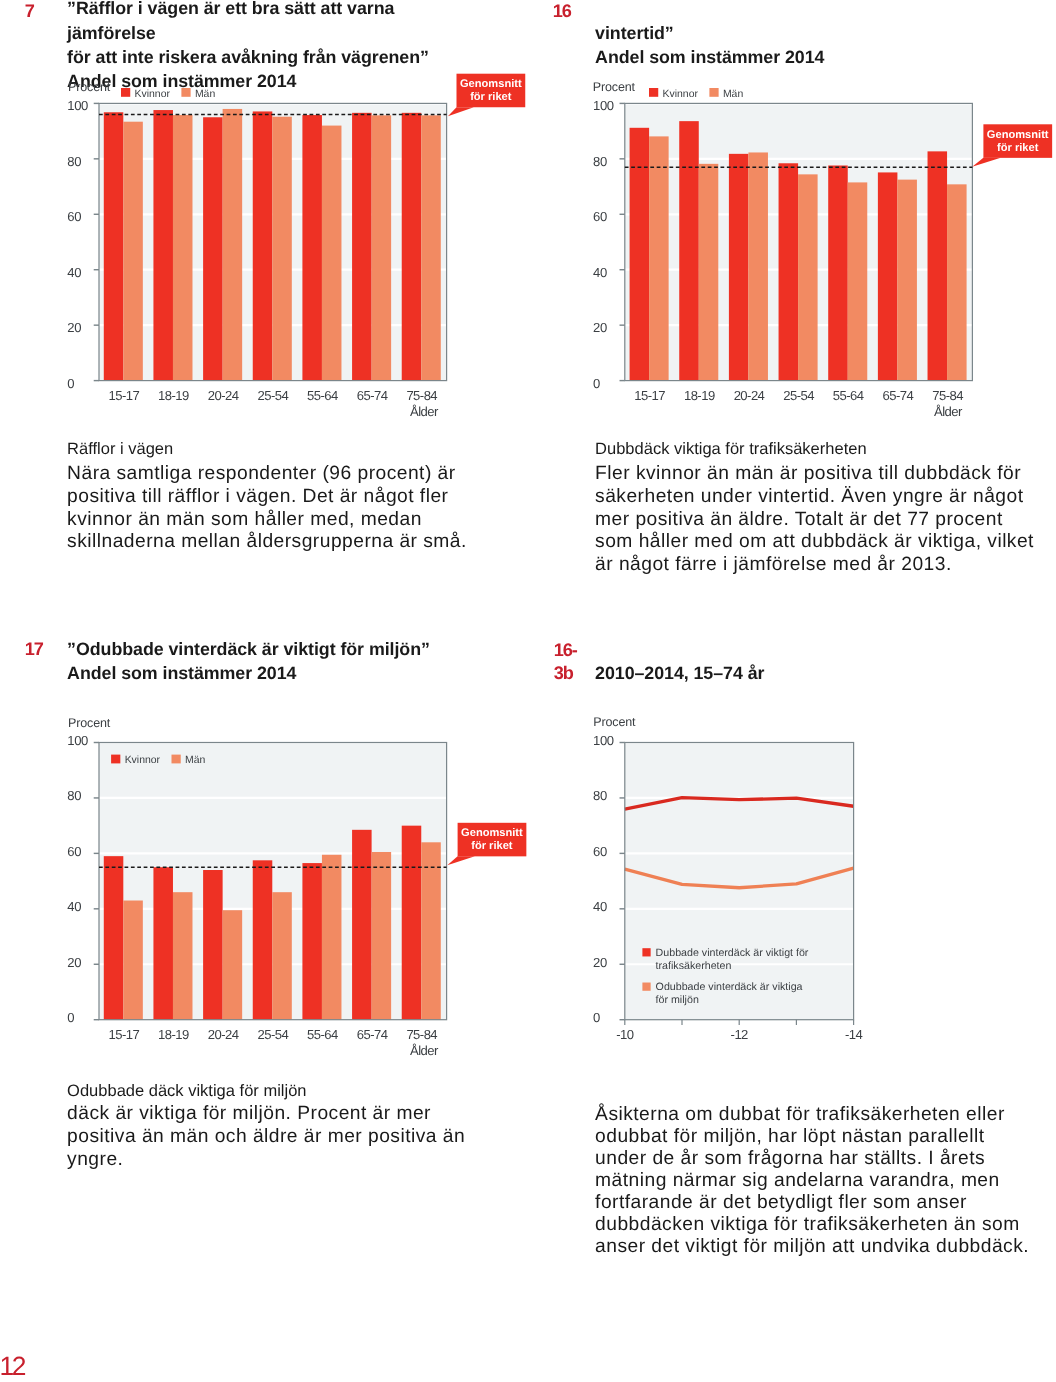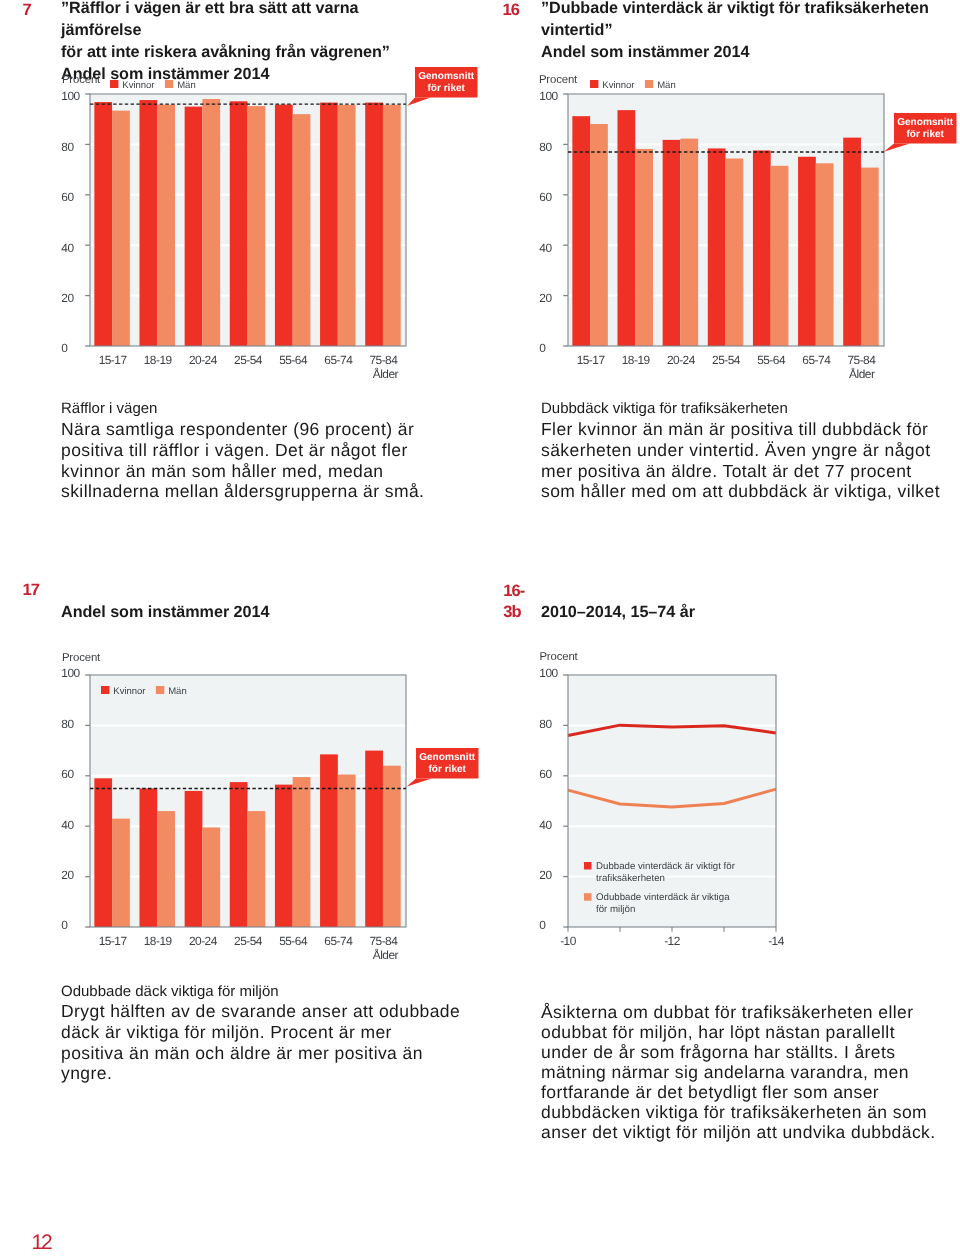--- a/index.html
+++ b/index.html
@@ -4,21 +4,21 @@
 <style>
   html,body{margin:0;padding:0;background:#fff;}
   body{width:960px;height:1256px;position:relative;overflow:hidden;
        font-family:"Liberation Sans",sans-serif;color:#1a1a1a;-webkit-font-smoothing:antialiased;text-rendering:geometricPrecision;}
   .xaxlabel{position:absolute;font-family:"Liberation Sans",sans-serif;font-size:11.9px;letter-spacing:-0.5px;color:#3b3f43;line-height:11.9px;}
   .unitlabel{position:absolute;font-size:11.4px;color:#3b3f43;letter-spacing:-0.15px;}
   .pnum{position:absolute;font-weight:bold;font-size:16.5px;color:#c8202d;letter-spacing:-0.95px;line-height:16.5px;}
   .ptitle{position:absolute;font-weight:bold;font-size:16.2px;line-height:21.85px;letter-spacing:-0.05px;color:#1a1a1a;}
   .btitle{position:absolute;font-weight:normal;font-size:15px;letter-spacing:0px;color:#1a1a1a;}
   .btext{position:absolute;font-family:Liberation Sans, sans-serif;font-size:17.5px;letter-spacing:0.42px;line-height:20.7px;color:#1a1a1a;}
-  .pagenum{position:absolute;left:-0.5px;top:1230.5px;font-size:21px;letter-spacing:-2.1px;line-height:24px;color:#c8202d;padding-left:32px;}
+  .pagenum{position:absolute;left:-0.5px;top:1230.5px;font-size:24px;letter-spacing:-2.1px;line-height:24px;color:#c8202d;}
   svg{display:block;shape-rendering:geometricPrecision;}
   svg text{-webkit-font-smoothing:antialiased;}
   .legendtext2{font-family:"Liberation Sans",sans-serif;font-size:9.5px;fill:#3b3f43;}
   .legendtext{font-family:"Liberation Sans",sans-serif;font-size:9.7px;fill:#3b3f43;}
   .ticklabel{font-family:"Liberation Sans",sans-serif;font-size:11.9px;letter-spacing:-0.4px;fill:#3b3f43;}
   .xticklabel{font-family:"Liberation Sans",sans-serif;font-size:11.9px;letter-spacing:-0.5px;fill:#3b3f43;}
   .calloutext{font-family:"Liberation Sans",sans-serif;font-size:10.1px;font-weight:bold;fill:#ffffff;}
 </style>
 </head>
 <body>
@@ -83,21 +83,21 @@
 <text x="71.2" y="64.2" text-anchor="middle" class="calloutext">för riket</text>
 </svg>
 <div class="btitle" style="left:61px;top:400px">Räfflor i vägen</div>
 <div class="btext" style="left:61px;top:419.3px;line-height:20.7px">
     <div>Nära samtliga respondenter (96 procent) är</div>
     <div>positiva till räfflor i vägen. Det är något fler</div>
     <div>kvinnor än män som håller med, medan</div>
     <div>skillnaderna mellan åldersgrupperna är små.</div>
   </div>
 <div class="pnum" style="left:502.5px;top:1.8px">16</div>
-<div class="ptitle" style="left:541px;top:-1.8px;width:400px"><span>”Dubbade vinterdäck är viktigt för trafiksäkerheten</span><br><span>vintertid”</span><br><span>Andel som instämmer 2014</span></div>
+<div class="ptitle" style="left:541px;top:-1.8px;width:400px"><br><span>vintertid”</span><br><span>Andel som instämmer 2014</span></div>
 <div style="position:absolute;left:538.9px;top:75.1px;line-height:11.4px;" class="unitlabel">Procent</div>
 <svg width="120" height="20" style="position:absolute;left:590px;top:80.4px;overflow:visible">
 <rect x="0.0" y="0" width="8.4" height="8" fill="#ee3124"></rect>
 <text x="12.3" y="7.9" class="legendtext2">Kvinnor</text>
 <rect x="54.9" y="0" width="8.4" height="8" fill="#f28a62"></rect>
 <text x="67.2" y="7.9" class="legendtext2">Män</text>
 </svg>
 <svg width="376" height="284" viewBox="0 0 376 284" style="position:absolute;left:521.5px;top:88.0px;overflow:visible">
 <rect x="46" y="6" width="316" height="252" fill="#f0f3f4"></rect>
 <line x1="46" y1="207.6" x2="362" y2="207.6" stroke="#ffffff" stroke-width="2"></line>
@@ -147,23 +147,24 @@
 <rect x="40" y="40" width="62.5" height="30.5" fill="#ee3124"></rect>
 <text x="71.2" y="52.1" text-anchor="middle" class="calloutext">Genomsnitt</text>
 <text x="71.2" y="64.2" text-anchor="middle" class="calloutext">för riket</text>
 </svg>
 <div class="btitle" style="left:541px;top:400px">Dubbdäck viktiga för trafiksäkerheten</div>
 <div class="btext" style="left:541px;top:419.3px;line-height:20.7px">
     <div>Fler kvinnor än män är positiva till dubbdäck för</div>
     <div>säkerheten under vintertid. Även yngre är något</div>
     <div>mer positiva än äldre. Totalt är det 77 procent</div>
     <div>som håller med om att dubbdäck är viktiga, vilket</div>
+    <div>är något färre i jämförelse med år 2013.</div>
   </div>
 <div class="pnum" style="left:22.5px;top:581.8px">17</div>
-<div class="ptitle" style="left:61px;top:580.1px;width:390px"><br><span>Andel som instämmer 2014</span></div>
+<div class="ptitle" style="left:61px;top:580.1px;width:390px"><span>”Odubbade vinterdäck är viktigt för miljön”</span><br><span>Andel som instämmer 2014</span></div>
 <div style="position:absolute;left:61.9px;top:653px;line-height:11.4px;" class="unitlabel">Procent</div>
 <svg width="376" height="284" viewBox="0 0 376 284" style="position:absolute;left:43.8px;top:669.0px;overflow:visible">
 <rect x="46" y="6" width="316" height="252" fill="#f0f3f4"></rect>
 <line x1="46" y1="207.6" x2="362" y2="207.6" stroke="#ffffff" stroke-width="2"></line>
 <line x1="46" y1="157.2" x2="362" y2="157.2" stroke="#ffffff" stroke-width="2"></line>
 <line x1="46" y1="106.8" x2="362" y2="106.8" stroke="#ffffff" stroke-width="2"></line>
 <line x1="46" y1="56.4" x2="362" y2="56.4" stroke="#ffffff" stroke-width="2"></line>
 <line x1="46" y1="6.0" x2="362" y2="6.0" stroke="#ffffff" stroke-width="2"></line>
 <rect x="50.35" y="109.32" width="17.75" height="148.68" fill="#ee3124"></rect>
 <rect x="68.10" y="149.64" width="17.75" height="108.36" fill="#f28a62"></rect>
@@ -209,21 +210,20 @@
 </svg>
 <div style="position:absolute;left:372.8px;top:950px;" class="xaxlabel">Ålder</div>
 <svg width="142.5" height="110.5" style="position:absolute;left:376.0px;top:708.4px;overflow:visible">
 <path d="M 30.6 78.6 L 40.0 70.5 L 55.7 70.5 Z" fill="#ee3124"></path>
 <rect x="40" y="40" width="62.5" height="30.5" fill="#ee3124"></rect>
 <text x="71.2" y="52.1" text-anchor="middle" class="calloutext">Genomsnitt</text>
 <text x="71.2" y="64.2" text-anchor="middle" class="calloutext">för riket</text>
 </svg>
 <div class="btitle" style="left:61px;top:982.8px">Odubbade däck viktiga för miljön</div>
 <div class="btext" style="left:61px;top:1001.2px;line-height:20.7px">
-    <div>Drygt hälften av de svarande anser att odubbade</div>
     <div>däck är viktiga för miljön. Procent är mer</div>
     <div>positiva än män och äldre är mer positiva än</div>
     <div>yngre.</div>
   </div>
 <div class="pnum" style="left:503.3px;top:581.4px;line-height:20.6px"><span>16-</span><br><span>3b</span></div>
 <div class="ptitle" style="left:541px;top:580.1px;width:400px"><br><span>2010–2014, 15–74 år</span></div>
 <div style="position:absolute;left:539.4px;top:652.3px;line-height:11.4px;" class="unitlabel">Procent</div>
 <svg width="268" height="284" viewBox="0 0 268 284" style="position:absolute;left:522.2px;top:669.0px;overflow:visible">
 <rect x="46" y="6" width="208" height="252" fill="#f0f3f4"></rect>
 <line x1="46" y1="207.6" x2="254" y2="207.6" stroke="#ffffff" stroke-width="2"></line>

